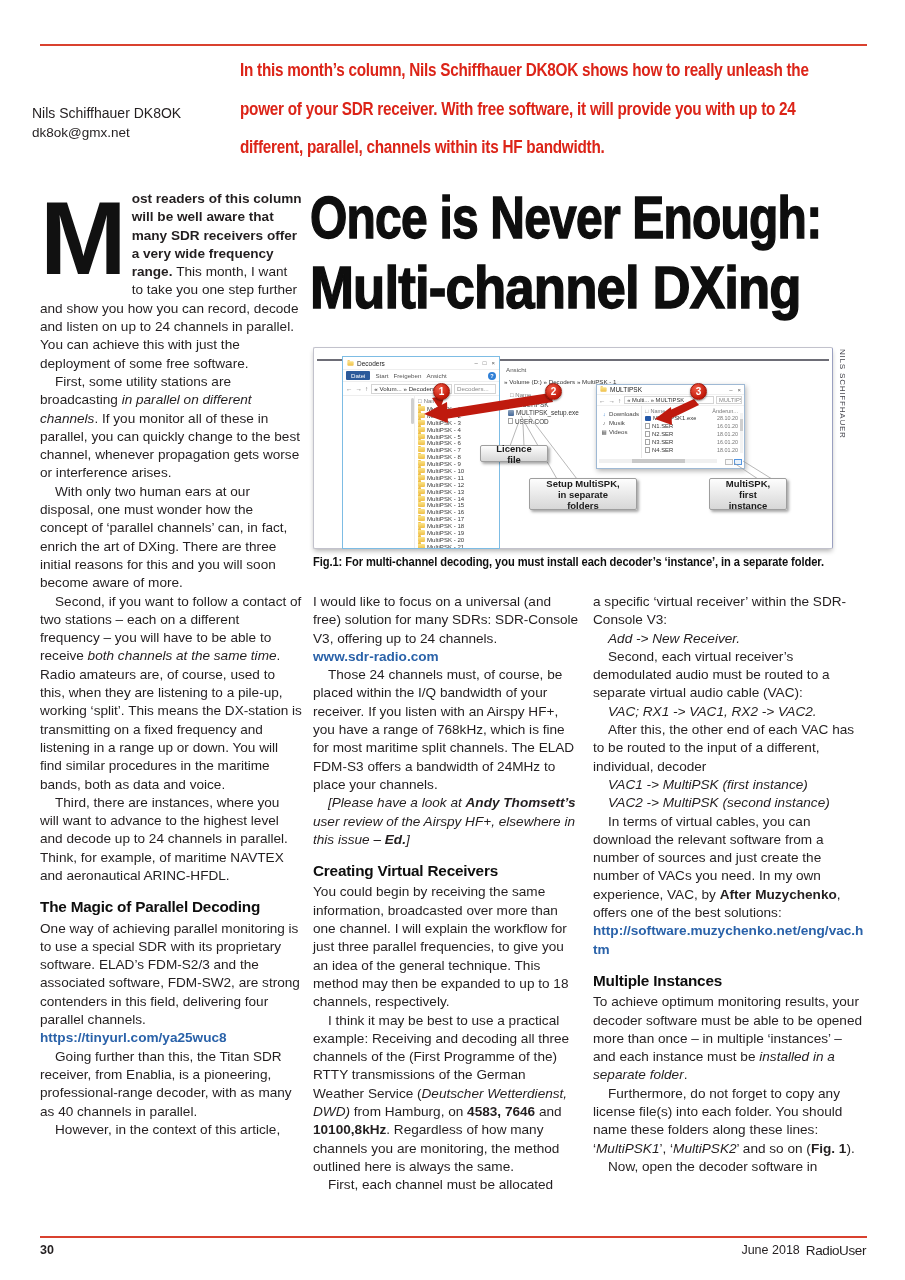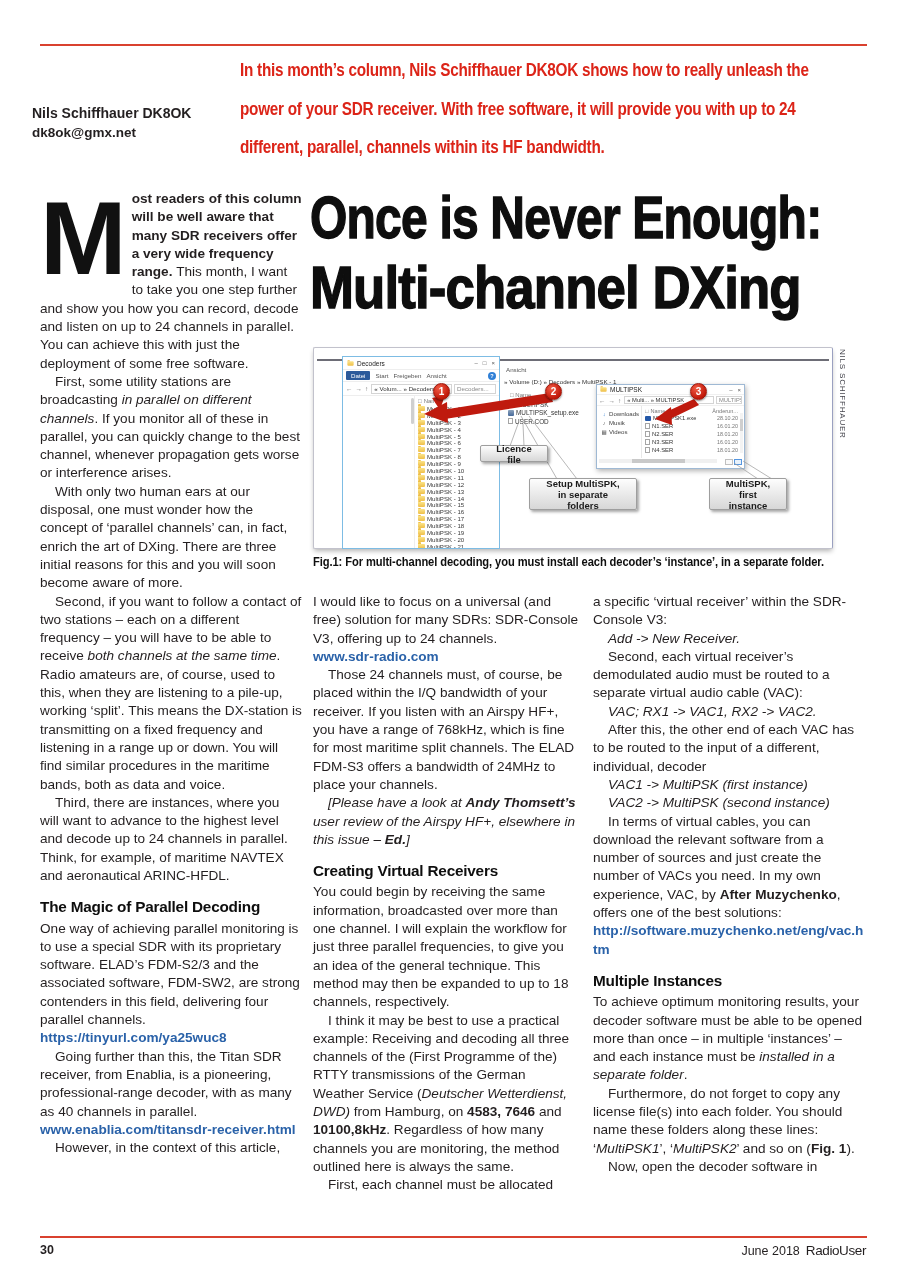--- a/index.html
+++ b/index.html
@@ -12,21 +12,21 @@
   .rule.top{left:40px;width:827px;top:44px}
   .rule.bottom{left:40px;width:827px;top:1236px}
 
   
   .badge{position:absolute;left:30px;top:56px;width:184px;height:32px;border-radius:16px;
     background:linear-gradient(180deg,#f25743 0%,#e03225 40%,#b81508 100%);
     border:2px solid #8e1107;display:flex;align-items:center;justify-content:center;
     box-shadow:inset 0 2px 2px rgba(255,255,255,.45), 1px 2px 2px rgba(0,0,0,.25)}
   .badge span{color:#fff;font-weight:bold;font-style:italic;font-size:21px;letter-spacing:-.5px;
     transform:scaleX(.92);text-shadow:0 1px 1px rgba(0,0,0,.35)}
-  .author{position:absolute;left:32px;top:103px;font-weight:bold;font-size:14px;line-height:20px}
+  .author{position:absolute;left:32px;top:103px;font-weight:normal;font-size:14px;line-height:20px}
   .author .email{font-size:13.5px}
   .standfirst{position:absolute;left:240px;top:51px;width:710px;font-weight:bold;font-size:18px;
     line-height:38.5px;color:var(--accent,#dc2418);letter-spacing:-.3px;
     transform:scaleX(.85);transform-origin:left top}
 
   
   .headline{position:absolute;left:310px;top:183px;font-weight:bold;color:#0e0e0e;font-size:60px;
     line-height:70px;letter-spacing:-1px;-webkit-text-stroke:1.4px #0e0e0e}
   .hl-line{display:block;transform-origin:left top;white-space:nowrap}
   .hl1{transform:scaleX(.8)}
@@ -139,21 +139,21 @@
   #co2{left:215px;top:130px;width:108px;height:32px}
   #co3{left:395px;top:130px;width:78px;height:32px}
 
   .caption{position:absolute;left:313px;top:555px;width:660px;font-weight:bold;font-size:12.4px;
     letter-spacing:-.1px;color:#0f0f0f;transform:scaleX(.9);transform-origin:left top}
   .credit{position:absolute;left:838px;top:349px;writing-mode:vertical-rl;font-size:8px;
     letter-spacing:.8px;color:#45454d}
 
   
   .pageno{position:absolute;left:40px;top:1243px;font-weight:bold;font-size:12.5px}
-  .footright{position:absolute;right:39px;top:1243px;font-size:12.5px;display:flex;gap:6px;align-items:center}
+  .footright{position:absolute;right:39px;top:1243px;font-size:12.5px;display:flex;gap:6px;align-items:flex-start}
   .brand{font-weight:normal;font-size:13.5px;letter-spacing:-.4px}
 </style>
 </head>
 <body>
 
 <div class="page">
 
   <div class="rule top"></div>
 
   <div class="author">
@@ -431,21 +431,20 @@
   <div id="col1" class="col">
       <p class="para"><span class="dropcap">M</span><span class="b">ost readers of this column will be well aware that many SDR receivers offer a very wide frequency range. </span><span>This month, I want to take you one step further and show you how you can record, decode and listen on up to 24 channels in parallel. You can achieve this with just the deployment of some free software.</span></p>
       <p class="para ind"><span>First, some utility stations are broadcasting </span><span class="i">in parallel on different channels</span><span>. If you monitor all of these in parallel, you can quickly change to the best channel, whenever propagation gets worse or interference arises.</span></p>
       <p class="para ind"><span>With only two human ears at our disposal, one must wonder how the concept of ‘parallel channels’ can, in fact, enrich the art of DXing. There are three initial reasons for this and you will soon become aware of more.</span></p>
       <p class="para ind"><span>Second, if you want to follow a contact of two stations – each on a different frequency – you will have to be able to receive </span><span class="i">both channels at the same time</span><span>. Radio amateurs are, of course, used to this, when they are listening to a pile-up, working ‘split’. This means the DX-station is transmitting on a fixed frequency and listening in a range up or down. You will find similar procedures in the maritime bands, both as data and voice.</span></p>
       <p class="para ind"><span>Third, there are instances, where you will want to advance to the highest level and decode up to 24 channels in parallel. Think, for example, of maritime NAVTEX and aeronautical ARINC-HFDL.</span></p>
       <h3 class="subhead">The Magic of Parallel Decoding</h3>
       <p class="para"><span>One way of achieving parallel monitoring is to use a special SDR with its proprietary software. ELAD’s FDM-S2/3 and the associated software, FDM-SW2, are strong contenders in this field, delivering four parallel channels.</span></p>
       <p class="para linkline">https://tinyurl.com/ya25wuc8</p>
       <p class="para ind"><span>Going further than this, the Titan SDR receiver, from Enablia, is a pioneering, professional-range decoder, with as many as 40 channels in parallel.</span></p>
-      <p class="para linkline">www.enablia.com/titansdr-receiver.html</p>
       <p class="para ind"><span>However, in the context of this article,</span></p>
     </div>
   <div id="col2" class="col">
       <p class="para"><span>I would like to focus on a universal (and free) solution for many SDRs: SDR-Console V3, offering up to 24 channels.</span></p>
       <p class="para linkline">www.sdr-radio.com</p>
       <p class="para ind"><span>Those 24 channels must, of course, be placed within the I/Q bandwidth of your receiver. If you listen with an Airspy HF+, you have a range of 768kHz, which is fine for most maritime split channels. The ELAD FDM-S3 offers a bandwidth of 24MHz to place your channels.</span></p>
       <p class="para ind"><span class="i">[Please have a look at </span><span class="b i">Andy Thomsett’s </span><span class="i">user review of the Airspy HF+, elsewhere in this issue – </span><span class="b i">Ed.</span><span class="i">]</span></p>
       <h3 class="subhead">Creating Virtual Receivers</h3>
       <p class="para"><span>You could begin by receiving the same information, broadcasted over more than one channel.  I will explain the workflow for just three parallel frequencies, to give you an idea of the general technique. This method may then be expanded to up to 18 channels, respectively.</span></p>
       <p class="para ind"><span>I think it may be best to use a practical example: Receiving and decoding all three channels of the (First Programme of the) RTTY transmissions of the German Weather Service (</span><span class="i">Deutscher Wetterdienst, DWD)</span><span> from Hamburg, on </span><span class="b">4583, 7646</span><span> and </span><span class="b">10100,8kHz</span><span>. Regardless of how many channels you are monitoring, the method outlined here is always the same.</span></p>

